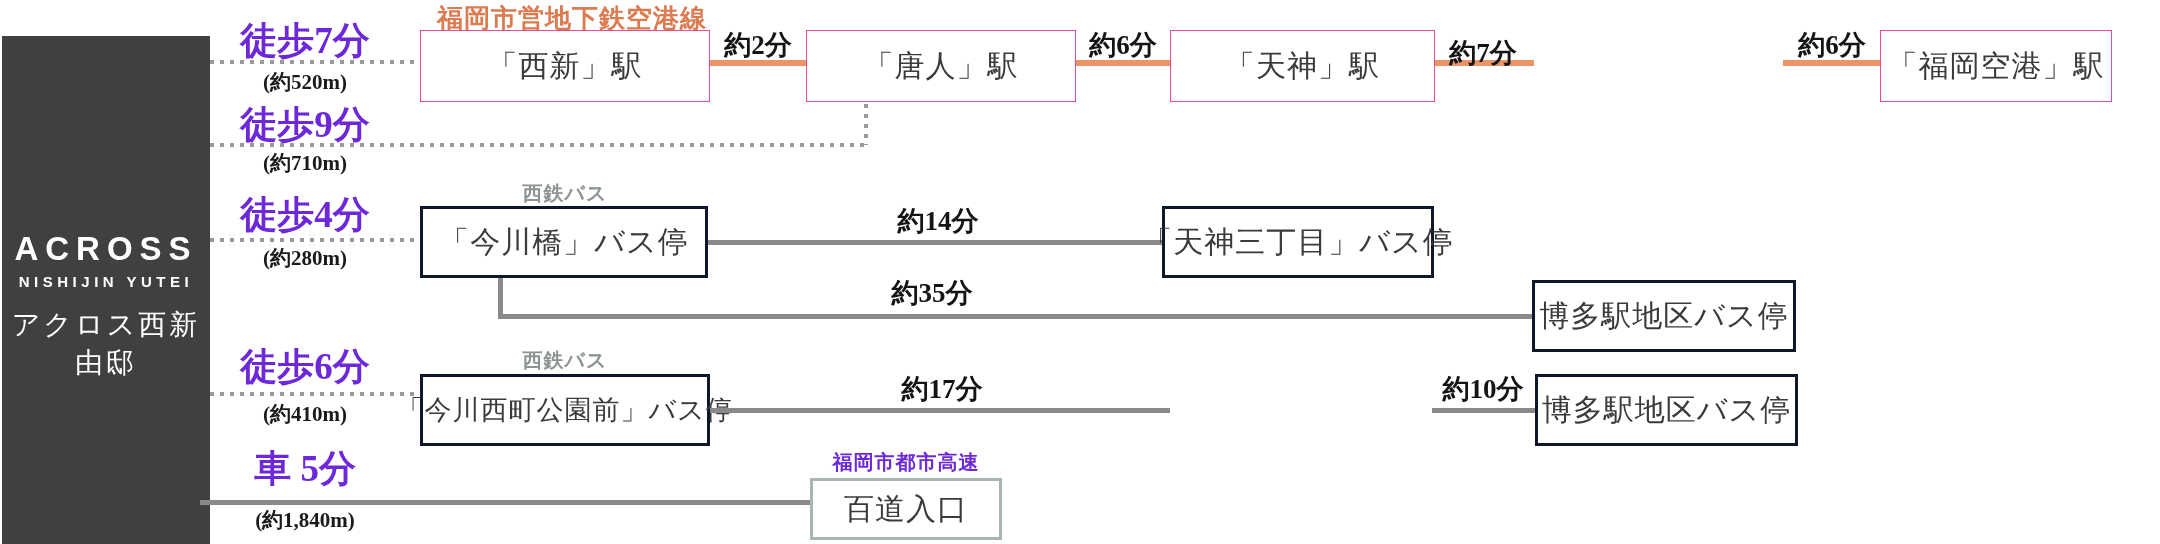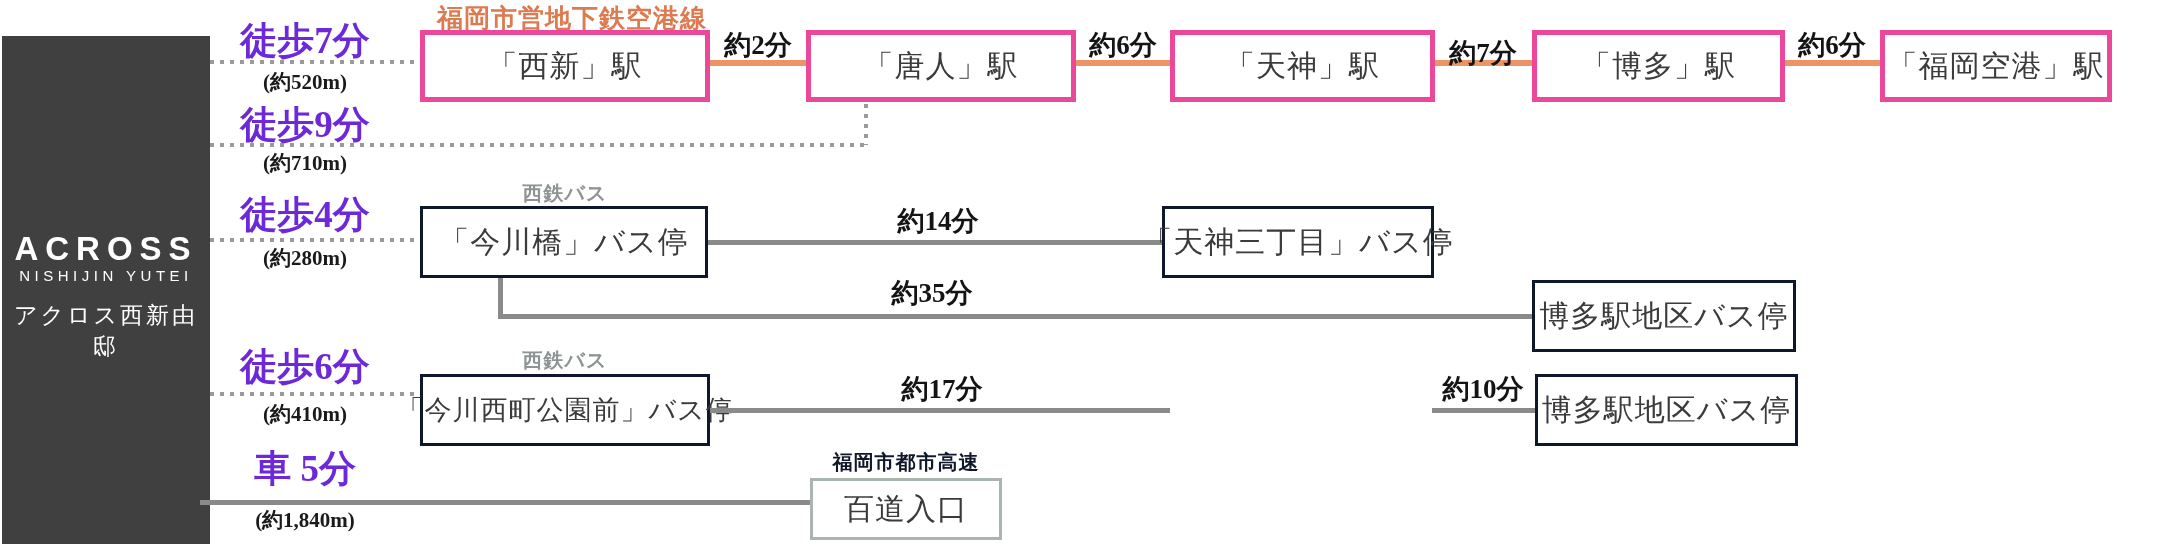--- a/index.html
+++ b/index.html
@@ -7,30 +7,30 @@
     position:relative;width:2160px;height:544px;background:#ffffff;overflow:hidden;
     font-family:"Liberation Serif","DejaVu Serif",serif;
   }
   
   .brand-panel{
     position:absolute;left:2px;top:36px;width:208px;height:516px;
     background:#404040;color:#ffffff;text-align:center;box-sizing:border-box;padding-top:196px;
   }
   .brand-name{font-family:"Liberation Sans","DejaVu Sans",sans-serif;font-weight:bold;
     font-size:33px;letter-spacing:7px;line-height:1.05;}
-  .brand-sub{font-family:"Liberation Sans","DejaVu Sans",sans-serif;font-weight:normal;
-    font-size:15px;letter-spacing:4.5px;}
-  .brand-jp{font-size:23px;letter-spacing:3px;margin-top:16px;}
+  .brand-sub{font-family:"Liberation Sans","DejaVu Sans",sans-serif;font-weight:bold;
+    font-size:15px;letter-spacing:4.5px;margin-top:6px;}
+  .brand-jp{font-size:28px;letter-spacing:3px;margin-top:16px;}
   
   .box{
     position:absolute;background:#ffffff;box-sizing:border-box;height:72px;
     display:flex;align-items:center;justify-content:center;
     font-size:30px;color:#3b3b3b;letter-spacing:1px;white-space:nowrap;
   }
-  .box.orange{border:5px solid #ec4899;}
+  .box.orange{border:1px solid #ec4899;}
   .box.gray{border:3px solid #0f172a;}
   .box.teal{border:3px solid #a9b5ae;}
   
   .oline{position:absolute;height:6px;background:#ec9466;}
   .hline{position:absolute;height:5px;background:#8a8a8a;}
   .vline{position:absolute;width:5px;background:#8a8a8a;}
   .dotted-h{position:absolute;height:4px;
     background-image:repeating-linear-gradient(90deg,#9a9a9a 0 4px,transparent 4px 10px);}
   .dotted-v{position:absolute;width:4px;
     background-image:repeating-linear-gradient(180deg,#9a9a9a 0 4px,transparent 4px 10px);}
@@ -38,21 +38,21 @@
   .walk{position:absolute;left:212px;width:186px;text-align:center;
     font-size:37px;font-weight:bold;color:#6d28d9;line-height:1;white-space:nowrap;}
   .dist{position:absolute;left:212px;width:186px;text-align:center;
     font-size:21px;font-weight:bold;color:#1a1a1a;line-height:1;white-space:nowrap;}
   .time{position:absolute;width:130px;text-align:center;
     font-size:27px;font-weight:bold;color:#141414;line-height:1;white-space:nowrap;}
   .linelabel{position:absolute;font-size:26px;font-weight:bold;line-height:1;
     letter-spacing:1px;white-space:nowrap;}
   .subway-label{color:#dc7a50;}
   .op-label{color:#8e9394;font-size:20px;}
-  .hwy-label{color:#0f172a;font-size:20px;}
+  .hwy-label{color:#6d28d9;font-size:20px;}
 </style>
 </head>
 <body>
 
 <div id="stage">
 
   <div class="brand-panel">
     <div class="brand-name">ACROSS</div>
     <div class="brand-sub">NISHIJIN YUTEI</div>
     <div class="brand-jp">アクロス西新由邸</div>
@@ -75,21 +75,20 @@
   <div class="oline" style="left:1783px;top:60px;width:99px;"></div>
 
   <div class="time" style="left:693px;top:32px;">約2分</div>
   <div class="time" style="left:1058px;top:32px;">約6分</div>
   <div class="time" style="left:1418px;top:40px;">約7分</div>
   <div class="time" style="left:1767px;top:32px;">約6分</div>
 
   <div class="box orange" style="left:420px;top:30px;width:290px;">「西新」駅</div>
   <div class="box orange" style="left:806px;top:30px;width:270px;">「唐人」駅</div>
   <div class="box orange" style="left:1170px;top:30px;width:265px;">「天神」駅</div>
-  <div class="box orange" style="left:1532px;top:30px;width:253px;">「博多」駅</div>
   <div class="box orange" style="left:1880px;top:30px;width:232px;">「福岡空港」駅</div>
 
   <div class="linelabel op-label" style="left:420px;top:183px;width:290px;text-align:center;">西鉄バス</div>
 
   <div class="walk" style="top:196px;">徒歩4分</div>
   <div class="dotted-h" style="left:210px;top:238px;width:210px;"></div>
   <div class="dist" style="top:248px;">(約280m)</div>
 
   <div class="box gray" style="left:420px;top:206px;width:288px;">「今川橋」バス停</div>
 

